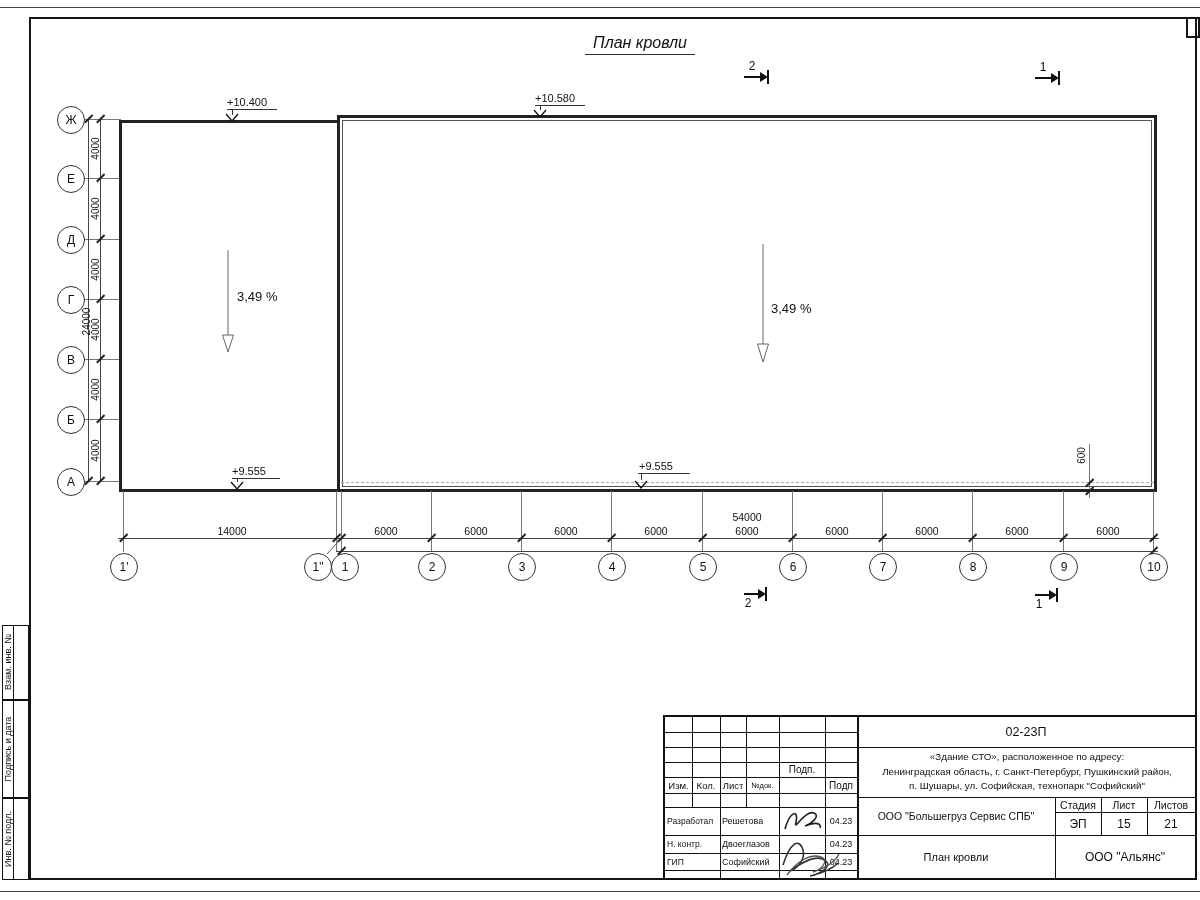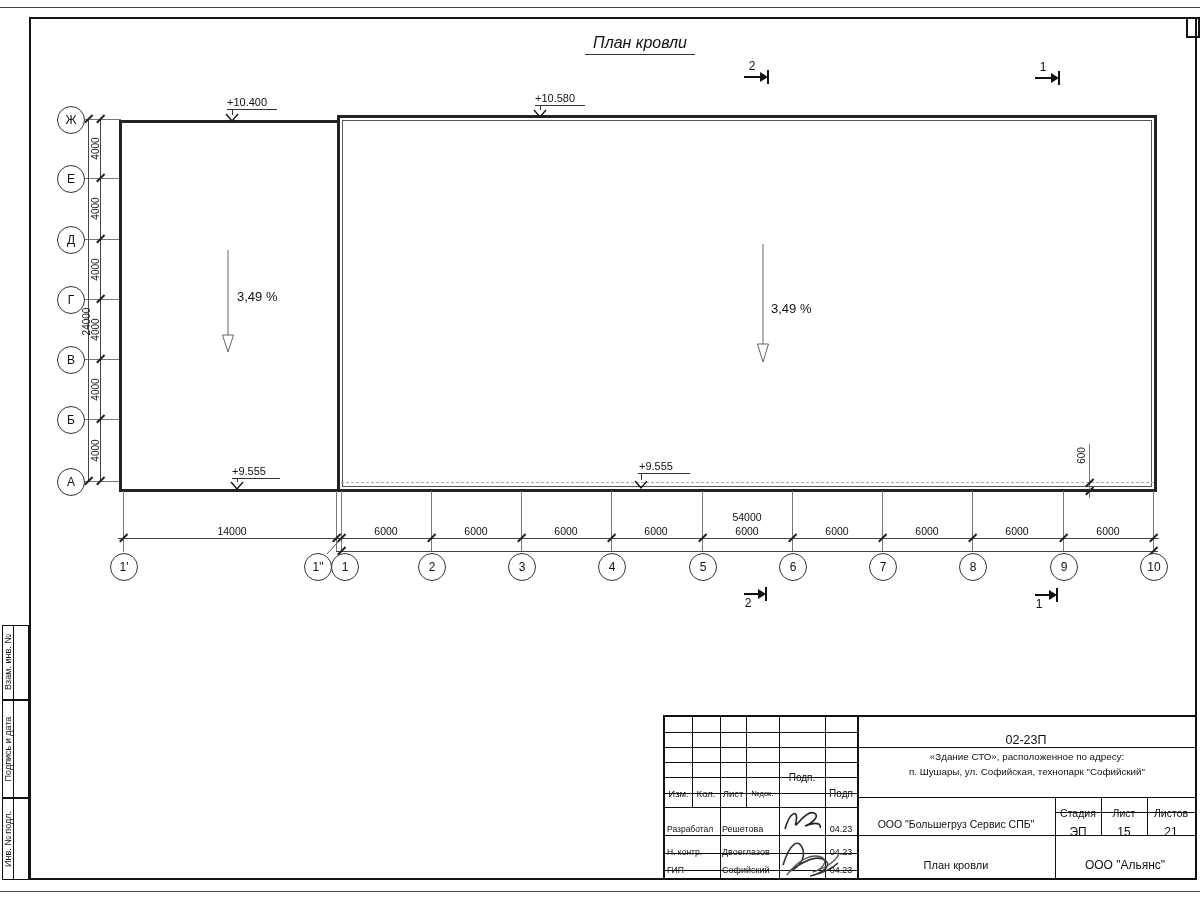--- a/index.html
+++ b/index.html
@@ -28,21 +28,21 @@
            border-bottom:5px solid transparent;border-left:8px solid #111;}
   .sec-bar{position:absolute;width:2px;background:#111;}
   .strip-cell{position:absolute;border:1px solid #111;background:#fff;box-sizing:border-box;}
   .striptext{position:absolute;transform:rotate(-90deg);transform-origin:center;
              font-size:9px;text-align:center;white-space:nowrap;}
   .stamp{position:absolute;left:663px;top:715px;width:534px;height:165px;
          border:2px solid #111;box-sizing:border-box;background:#fff;}
   .sh{position:absolute;height:1px;background:#111;}
   .sv{position:absolute;width:1px;background:#111;}
   .stc{position:absolute;display:flex;align-items:center;justify-content:center;
-       text-align:center;white-space:nowrap;margin-top:8px;}
+       text-align:center;white-space:nowrap;}
   svg{position:absolute;overflow:visible;}
 </style>
 </head>
 <body>
 
 <div class="sheet">
 
   <div class="hline" style="left:0;top:7px;width:1200px;"></div>
   <div class="hline" style="left:0;top:891px;width:1200px;"></div>
   <div style="position:absolute;left:29px;top:17px;width:1168px;height:863px;border:2px solid #151515;box-sizing:border-box;"></div>
@@ -271,20 +271,21 @@
 
     <svg style="left:0;top:0;pointer-events:none;" width="530" height="161" viewBox="0 0 530 161">
       <path d="M120,112 c5,-18 14,-20 11,-7 c-3,11 9,-13 18,-9 c7,3 -3,11 -9,13 c11,-5 17,-2 15,2" fill="none" stroke="#222" stroke-width="1.6"></path>
       <path d="M118,148 c7,-22 16,-28 20,-15 c3,10 -7,19 -13,21 c15,-11 28,-17 36,-10 c6,5 -5,13 -16,15 c13,-3 22,-7 28,-13" fill="none" stroke="#333" stroke-width="1.6"></path>
       <path d="M122,158 c10,-14 24,-22 34,-18 c8,3 2,12 -8,15 c12,-4 22,-10 26,-18" fill="none" stroke="#555" stroke-width="1.4"></path>
     </svg>
 
     <div class="stc" style="left:192px;top:0;width:338px;height:30px;font-size:12.5px;">02-23П</div>
     <div style="position:absolute;left:194px;top:33px;width:336px;height:45px;text-align:center;font-size:9.8px;line-height:14.5px;">
       <div>«Здание СТО», расположенное по адресу:</div>
+      <div>Ленинградская область, г. Санкт-Петербург, Пушкинский район,</div>
       <div>п. Шушары, ул. Софийская, технопарк "Софийский"</div>
     </div>
     <div class="stc" style="left:192px;top:80px;width:198px;height:38px;font-size:10.5px;">ООО "Большегруз Сервис СПБ"</div>
     <div class="stc" style="left:390px;top:80px;width:46px;height:15px;font-size:10.5px;">Стадия</div>
     <div class="stc" style="left:436px;top:80px;width:46px;height:15px;font-size:10.5px;">Лист</div>
     <div class="stc" style="left:482px;top:80px;width:48px;height:15px;font-size:10.5px;">Листов</div>
     <div class="stc" style="left:390px;top:95px;width:46px;height:23px;font-size:12px;">ЭП</div>
     <div class="stc" style="left:436px;top:95px;width:46px;height:23px;font-size:12px;">15</div>
     <div class="stc" style="left:482px;top:95px;width:48px;height:23px;font-size:12px;">21</div>
     <div class="stc" style="left:192px;top:118px;width:198px;height:43px;font-size:11px;">План кровли</div>

